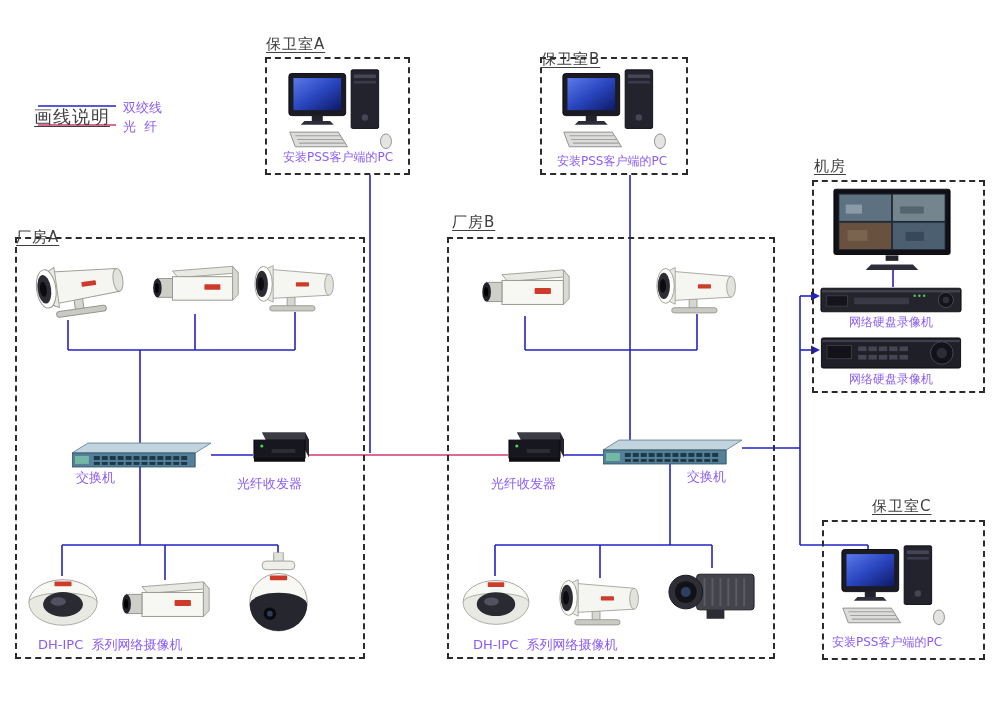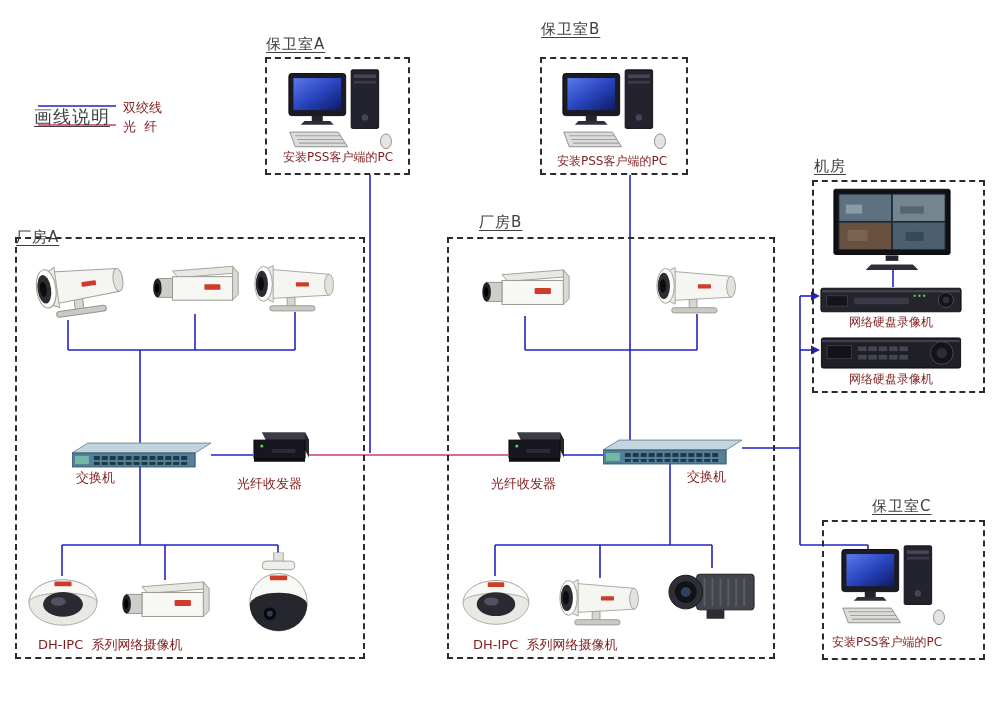--- a/index.html
+++ b/index.html
@@ -2,21 +2,21 @@
 <html><head>
 <meta charset="utf-8">
 <style>
   * { margin:0; padding:0; box-sizing:border-box; }
   html,body { background:#ffffff; }
   body { font-family:"DejaVu Sans","Liberation Sans",sans-serif; color:#111; }
   .canvas { position:relative; width:1000px; height:706px; background:#fff; overflow:hidden; }
   .zone { position:absolute; border:2px dashed #2b2b2b; background:transparent; }
   .title { position:absolute; font-size:15px; color:#404040; letter-spacing:1px;
            text-decoration:underline; text-underline-offset:3px; white-space:pre; }
-  .lbl { position:absolute; font-size:13px; color:#7f1d1d; white-space:pre; }
+  .lbl { position:absolute; font-size:13px; color:#8b5cf6; white-space:pre; }
   .lbl.small { font-size:12px; }
   .lbl.pc { font-size:12px; }
   .dev { position:absolute; }
   .wires { position:absolute; left:0; top:0; pointer-events:none; }
   .defs-holder { position:absolute; width:0; height:0; overflow:hidden; }
 </style>
 </head>
 <body>
 
 <div class="canvas">
@@ -243,23 +243,23 @@
   <div class="lbl" style="left:123px; top:118px;">光  纤</div>
 
   <div class="zone" style="left:265px; top:57px; width:145px; height:118px;"></div>
   <div class="zone" style="left:540px; top:57px; width:148px; height:118px;"></div>
   <div class="zone" style="left:15px; top:237px; width:350px; height:422px;"></div>
   <div class="zone" style="left:447px; top:237px; width:328px; height:422px;"></div>
   <div class="zone" style="left:812px; top:180px; width:173px; height:213px;"></div>
   <div class="zone" style="left:822px; top:520px; width:163px; height:140px;"></div>
 
   <div class="title" style="left:266px; top:35px;">保卫室A</div>
-  <div class="title" style="left:541px; top:20px;">保卫室B</div>
+  <div class="title" style="left:541px; top:50px;">保卫室B</div>
   <div class="title" style="left:16px; top:228px;">厂房A</div>
-  <div class="title" style="left:452px; top:213px;margin-left:27px;">厂房B</div>
+  <div class="title" style="left:452px; top:213px;">厂房B</div>
   <div class="title" style="left:814px; top:157px;">机房</div>
   <div class="title" style="left:825px; top:497px;margin-left:47px;">保卫室C</div>
 
   <svg class="dev" style="left:287px; top:68px; width:110px; height:87px;" viewBox="0 0 120 95">
       <use href="#sym-pc"></use>
     </svg>
   <div class="lbl pc" style="left:283px; top:149px;">安装PSS客户端的PC</div>
 
   <svg class="dev" style="left:561px; top:68px; width:110px; height:87px;" viewBox="0 0 120 95">
       <use href="#sym-pc"></use>

